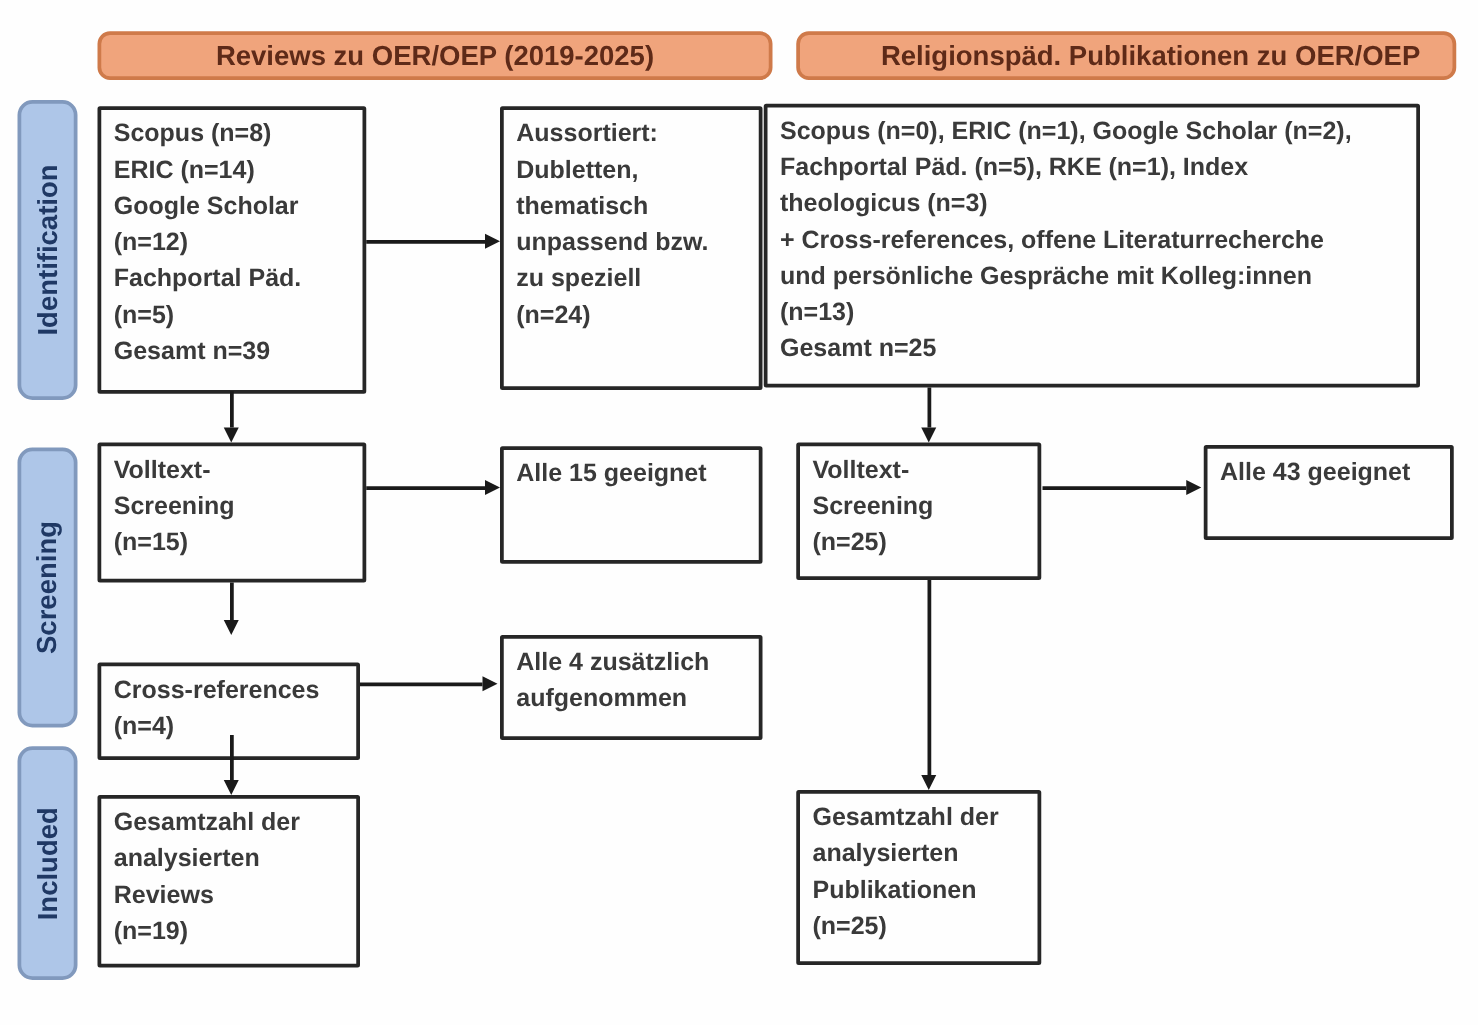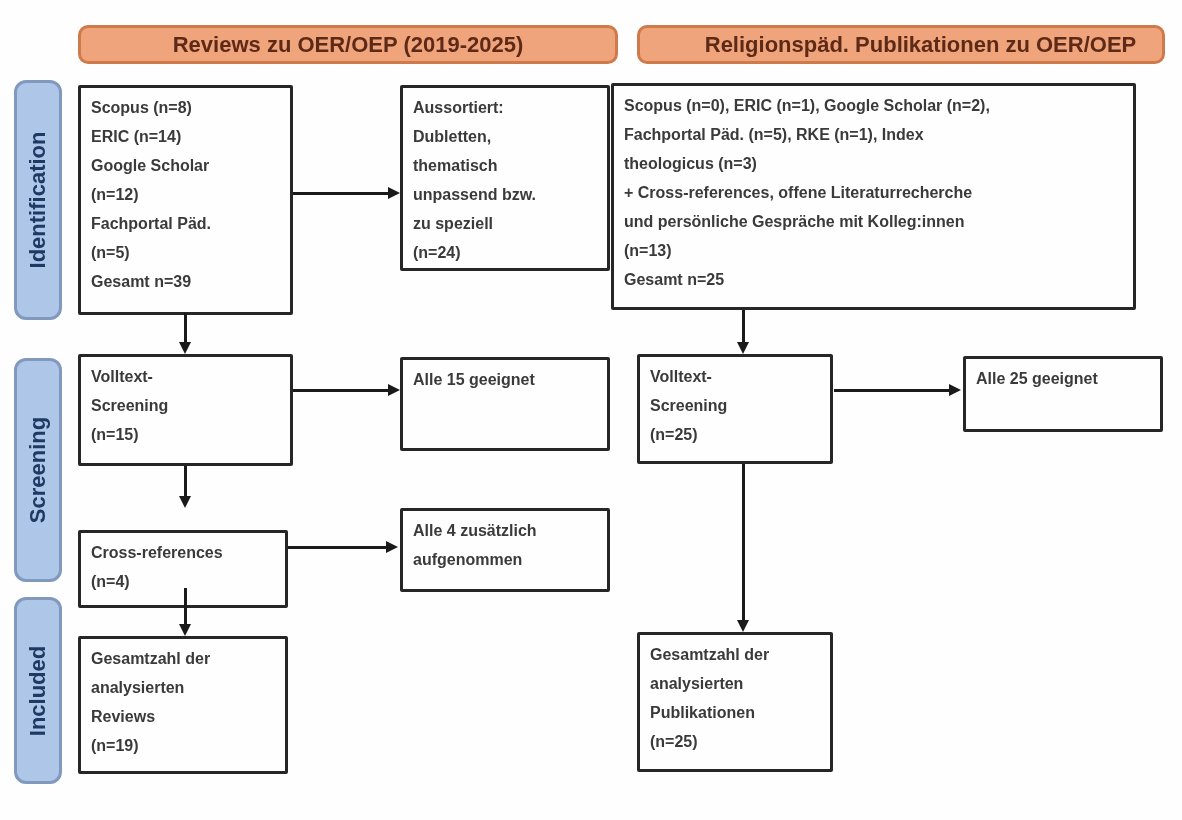--- a/index.html
+++ b/index.html
@@ -58,21 +58,21 @@
     font-size: 22px;
     font-weight: 700;
   }
 
   .fbox {
     position: absolute;
     background: #fefefe;
     border: 3px solid var(--box-border);
     border-radius: 2px;
     color: var(--box-text);
-    font-size: 16px;
+    font-size: 20px;
     font-weight: 700;
     line-height: 29px;
     padding: 5px 8px 4px 10px;
     white-space: pre-line;
   }
 
   .arrow { position: absolute; background: var(--arrow); }
   .arrow-h { height: 3px; }
   .arrow-h::after {
     content: "";
@@ -98,21 +98,21 @@
 
   
   #hdr-left   { left: 78px;  top: 25px;  width: 540px; height: 39px; }
   #hdr-right  { left: 637px; top: 25px;  width: 528px; height: 39px; padding-left: 39px; }
 
   #stage-identification { top: 80px;  height: 240px; }
   #stage-screening      { top: 358px; height: 224px; }
   #stage-included       { top: 597px; height: 187px; }
 
   #box-left-sources        { left: 78px;  top: 85px;  width: 215px; height: 230px; }
-  #box-left-excluded       { left: 400px; top: 85px;  width: 210px; height: 186px; }
+  #box-left-excluded       { left: 400px; top: 85px;  width: 210px; height: 227px; }
   #box-left-fulltext       { left: 78px;  top: 354px; width: 215px; height: 112px; }
   #box-left-eligible       { left: 400px; top: 357px; width: 210px; height: 94px;  }
   #box-left-crossref       { left: 78px;  top: 530px; width: 210px; height: 78px;  }
   #box-left-crossref-added { left: 400px; top: 508px; width: 210px; height: 84px;  }
   #box-left-included       { left: 78px;  top: 636px; width: 210px; height: 138px; }
 
   #box-right-sources  { left: 611px; top: 83px;  width: 525px; height: 227px; }
   #box-right-fulltext { left: 637px; top: 354px; width: 196px; height: 110px; }
   #box-right-eligible { left: 963px; top: 356px; width: 200px; height: 76px;  }
   #box-right-included { left: 637px; top: 632px; width: 196px; height: 140px; }
@@ -174,21 +174,21 @@
   <div class="fbox" id="box-right-sources">Scopus (n=0), ERIC (n=1), Google Scholar (n=2),
 Fachportal Päd. (n=5), RKE (n=1), Index
 theologicus (n=3)
 + Cross-references, offene Literaturrecherche
 und persönliche Gespräche mit Kolleg:innen
 (n=13)
 Gesamt n=25</div>
   <div class="fbox" id="box-right-fulltext">Volltext-
 Screening
 (n=25)</div>
-  <div class="fbox" id="box-right-eligible">Alle 25 geeignet</div>
+  <div class="fbox" id="box-right-eligible">Alle 43 geeignet</div>
   <div class="fbox" id="box-right-included">Gesamtzahl der
 analysierten
 Publikationen
 (n=25)</div>
 
   <div class="arrow arrow-h" id="arr-l-sources-excluded"></div>
   <div class="arrow arrow-v" id="arr-l-sources-fulltext"></div>
   <div class="arrow arrow-h" id="arr-l-fulltext-eligible"></div>
   <div class="arrow arrow-v" id="arr-l-fulltext-crossref"></div>
   <div class="arrow arrow-h" id="arr-l-crossref-added"></div>

